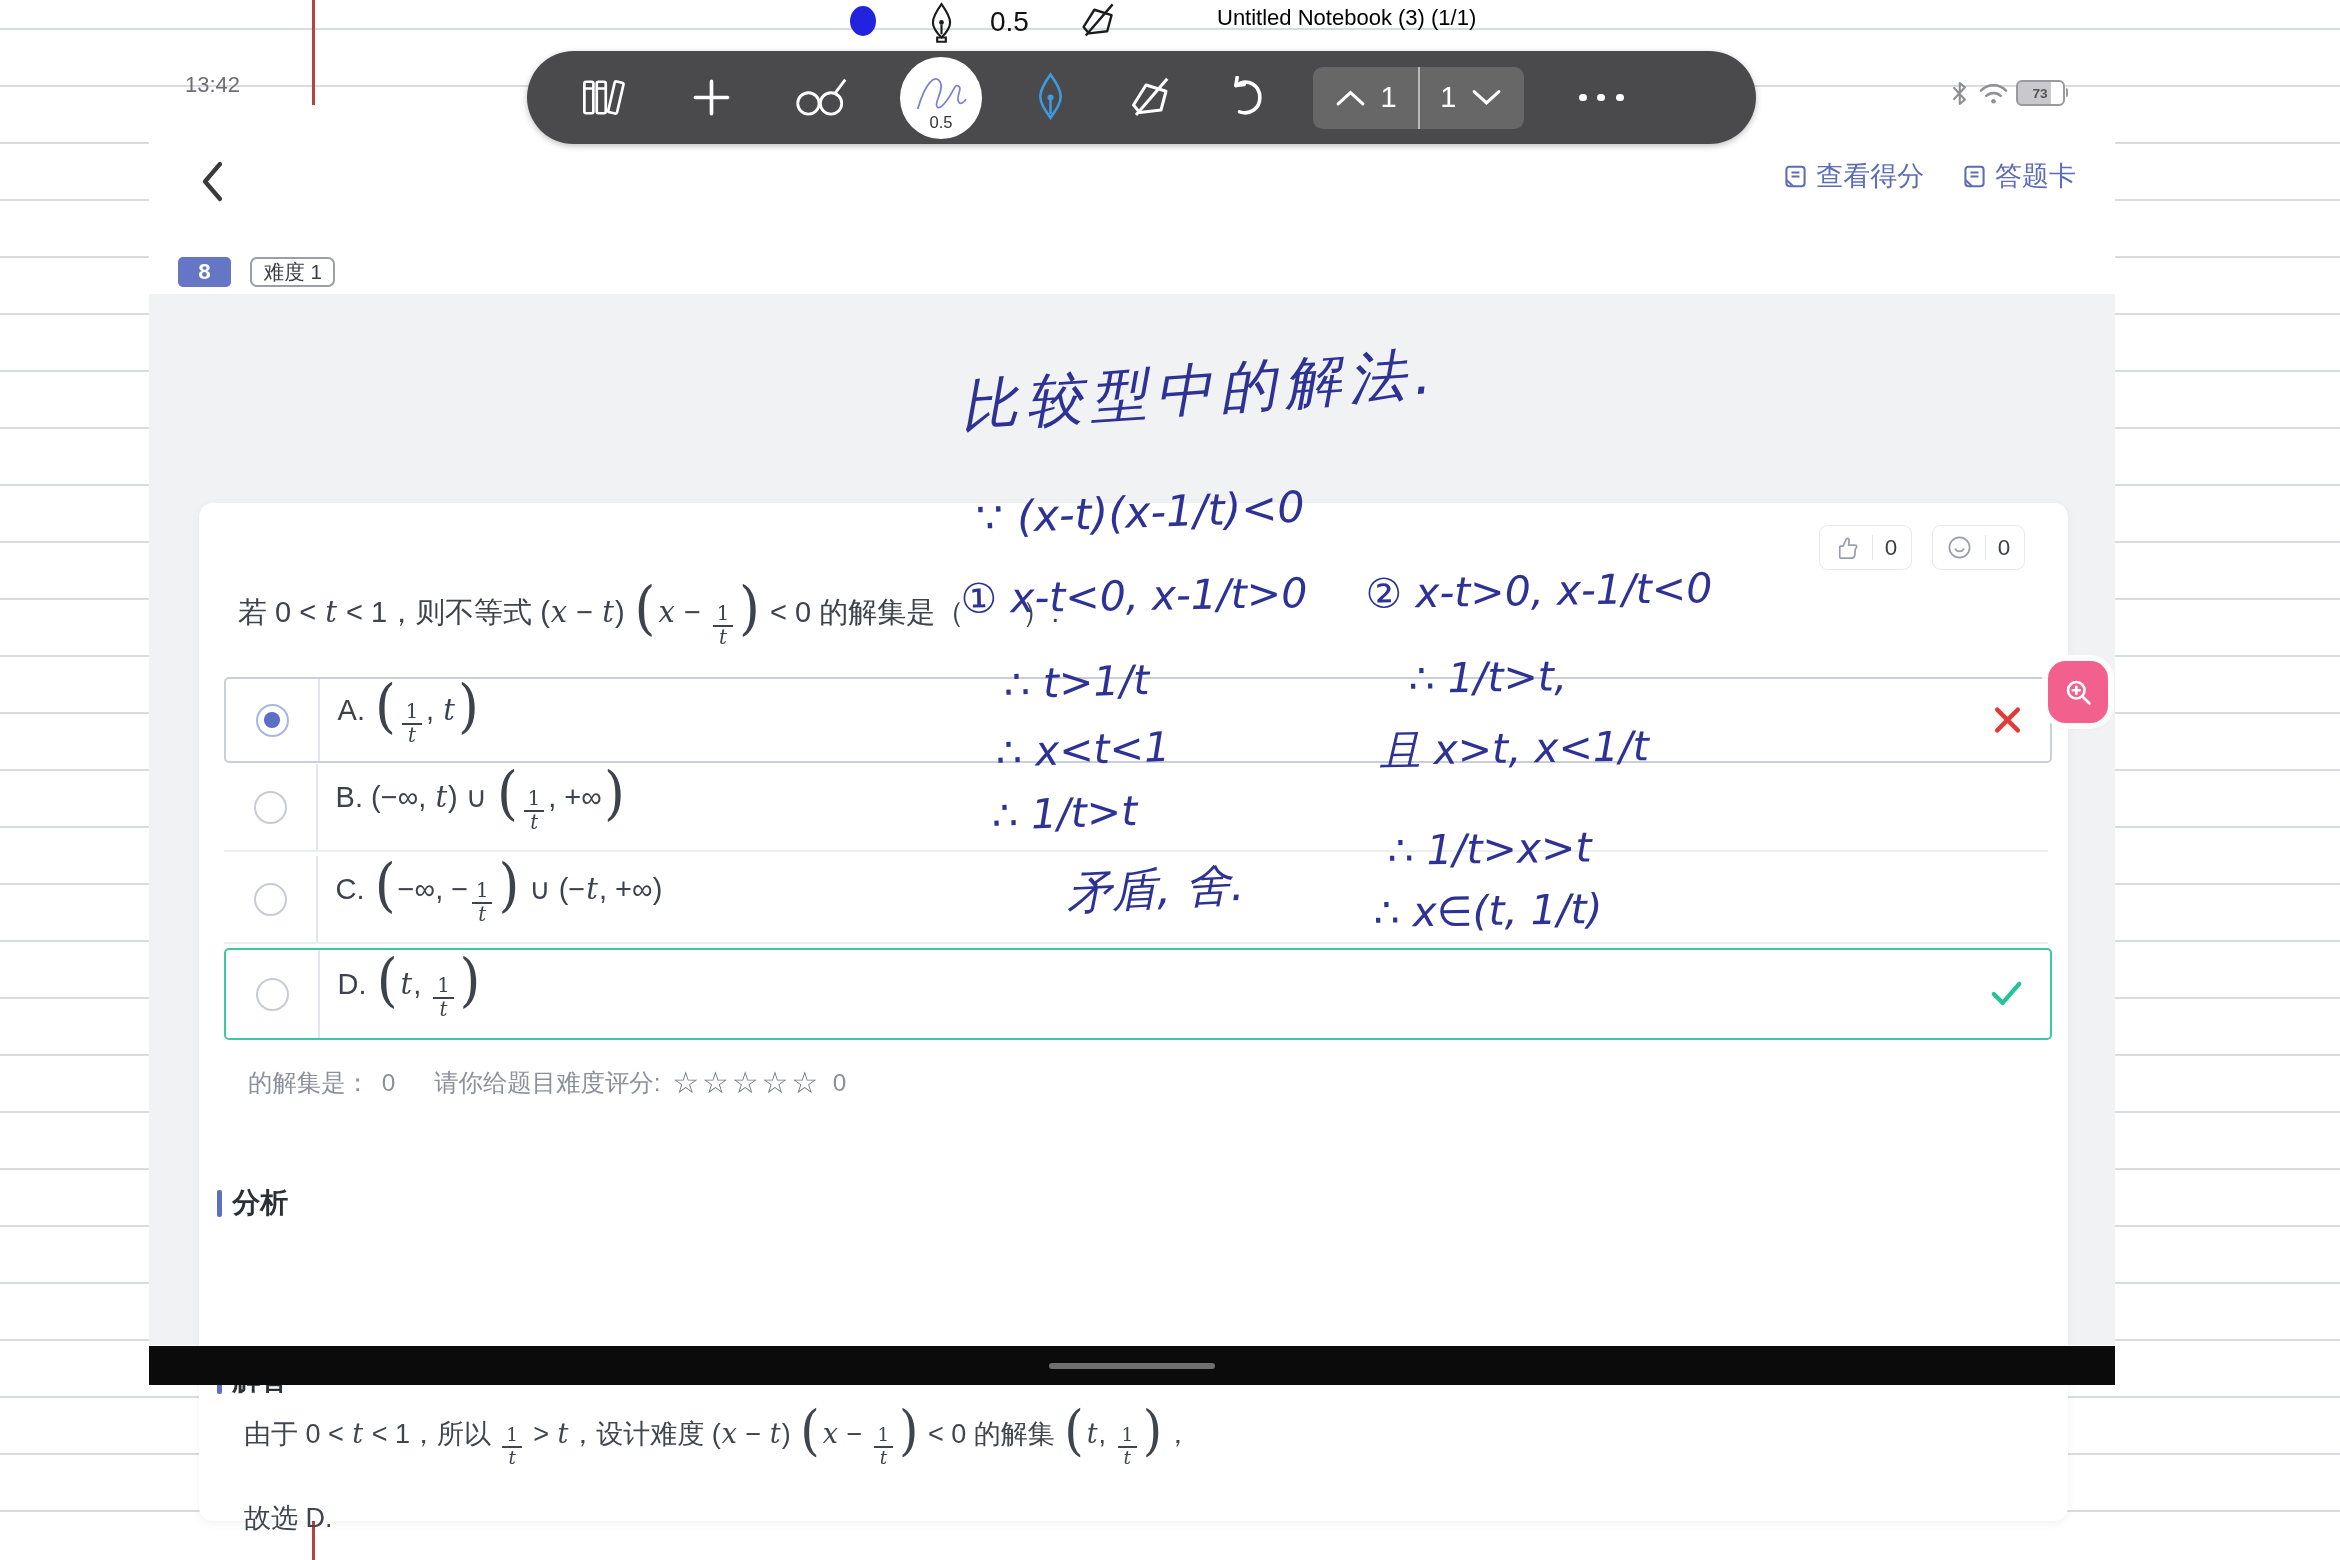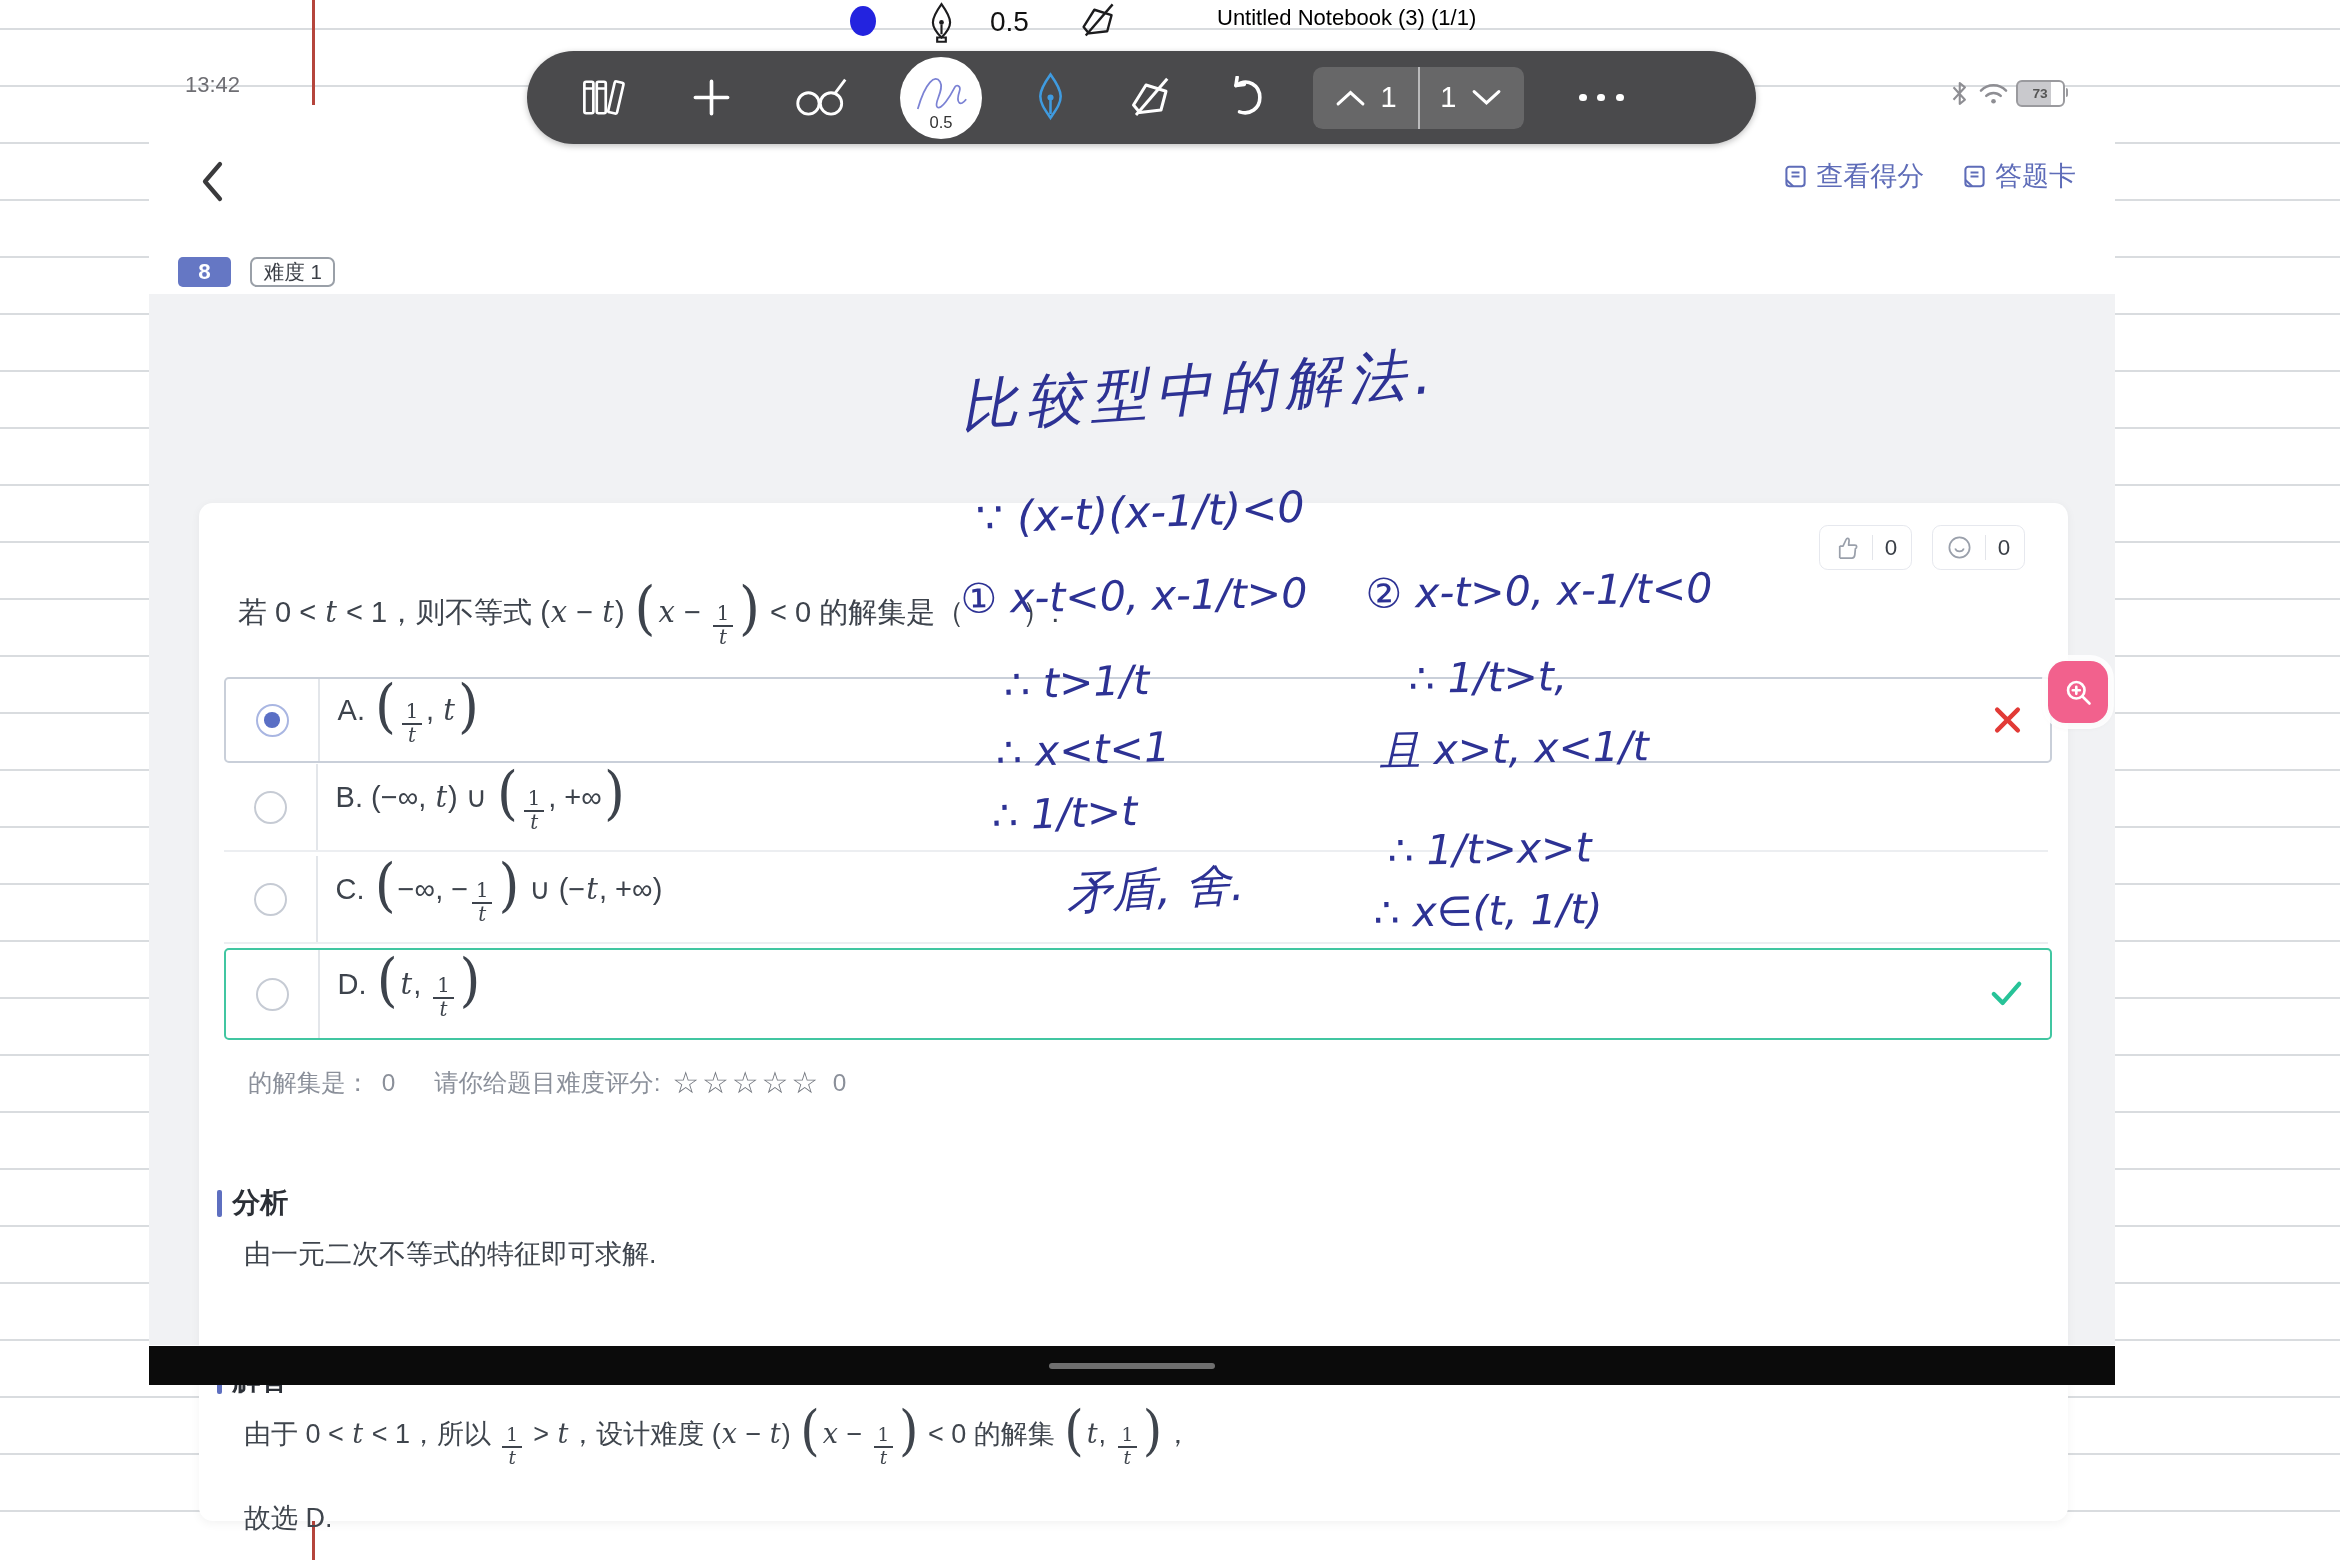--- a/index.html
+++ b/index.html
@@ -13,21 +13,21 @@
   .ruled{
     position:absolute;inset:0;z-index:0;
     background-image:repeating-linear-gradient(to bottom,
       transparent 0,transparent 55px,#d9dcdf 55px,#d9dcdf 57px);
     background-position:0 -27px;
   }
   .red-margin{position:absolute;left:312px;top:0;width:2.9px;height:1560px;background:#b5453c;z-index:1;}
 
   
   .time{position:absolute;left:185px;top:72px;font-size:22px;color:#6e6e73;z-index:3;}
-  .sysicons{position:absolute;left:1949px;top:80px;z-index:3;display:flex;align-items:center;gap:6px;color:#8e8e93;}
+  .sysicons{position:absolute;left:1949px;top:80px;z-index:3;display:flex;align-items:flex-start;gap:6px;color:#8e8e93;}
   .batt{position:relative;width:45px;height:22.4px;border:2px solid #9a9a9e;border-radius:5.9px;
     background:linear-gradient(to right,#c9c9cd 0 73%,#ffffff 73%);
     display:flex;align-items:center;justify-content:center;}
   .batt-num{font-size:13.7px;color:#555;font-weight:bold;}
   .batt:after{content:"";position:absolute;right:-5.9px;top:5.9px;width:2.9px;height:8.8px;background:#9a9a9e;border-radius:0 2px 2px 0;}
 
   
   .ovl-dot{position:absolute;left:850px;top:5.9px;width:26px;height:30px;border-radius:50%;background:#2323df;z-index:3;}
   .ovl-pen{position:absolute;left:925px;top:2px;z-index:3;}
   .ovl-size{position:absolute;left:990px;top:5.9px;font-size:28px;color:#111;z-index:3;}
@@ -357,21 +357,20 @@
         <span style="width:15.6px"></span>
         <span>请你给题目难度评分:</span>
         <span class="stars">☆☆☆☆☆</span>
         <span>0</span>
       </div>
 
       <div class="sec-head ana-head">
         <div class="sec-bar"></div>
         <div class="sec-title">分析</div>
       </div>
-      <div class="ana-body">由一元二次不等式的特征即可求解.</div>
 
       <div class="sec-head ans-head">
         <div class="sec-bar"></div>
         <div class="sec-title">解答</div>
       </div>
       <div class="ans-line1"><span>由于 0 &lt; </span><span class="it">t</span><span> &lt; 1，所以 </span><span class="fr">
             <span class="n">1</span>
             <span class="d">t</span>
           </span><span> &gt; </span><span class="it">t</span><span>，设计难度 (</span><span class="it">x</span><span> − </span><span class="it">t</span><span>) </span><span class="bp">(</span><span class="it">x</span><span> − </span><span class="fr">
             <span class="n">1</span>

